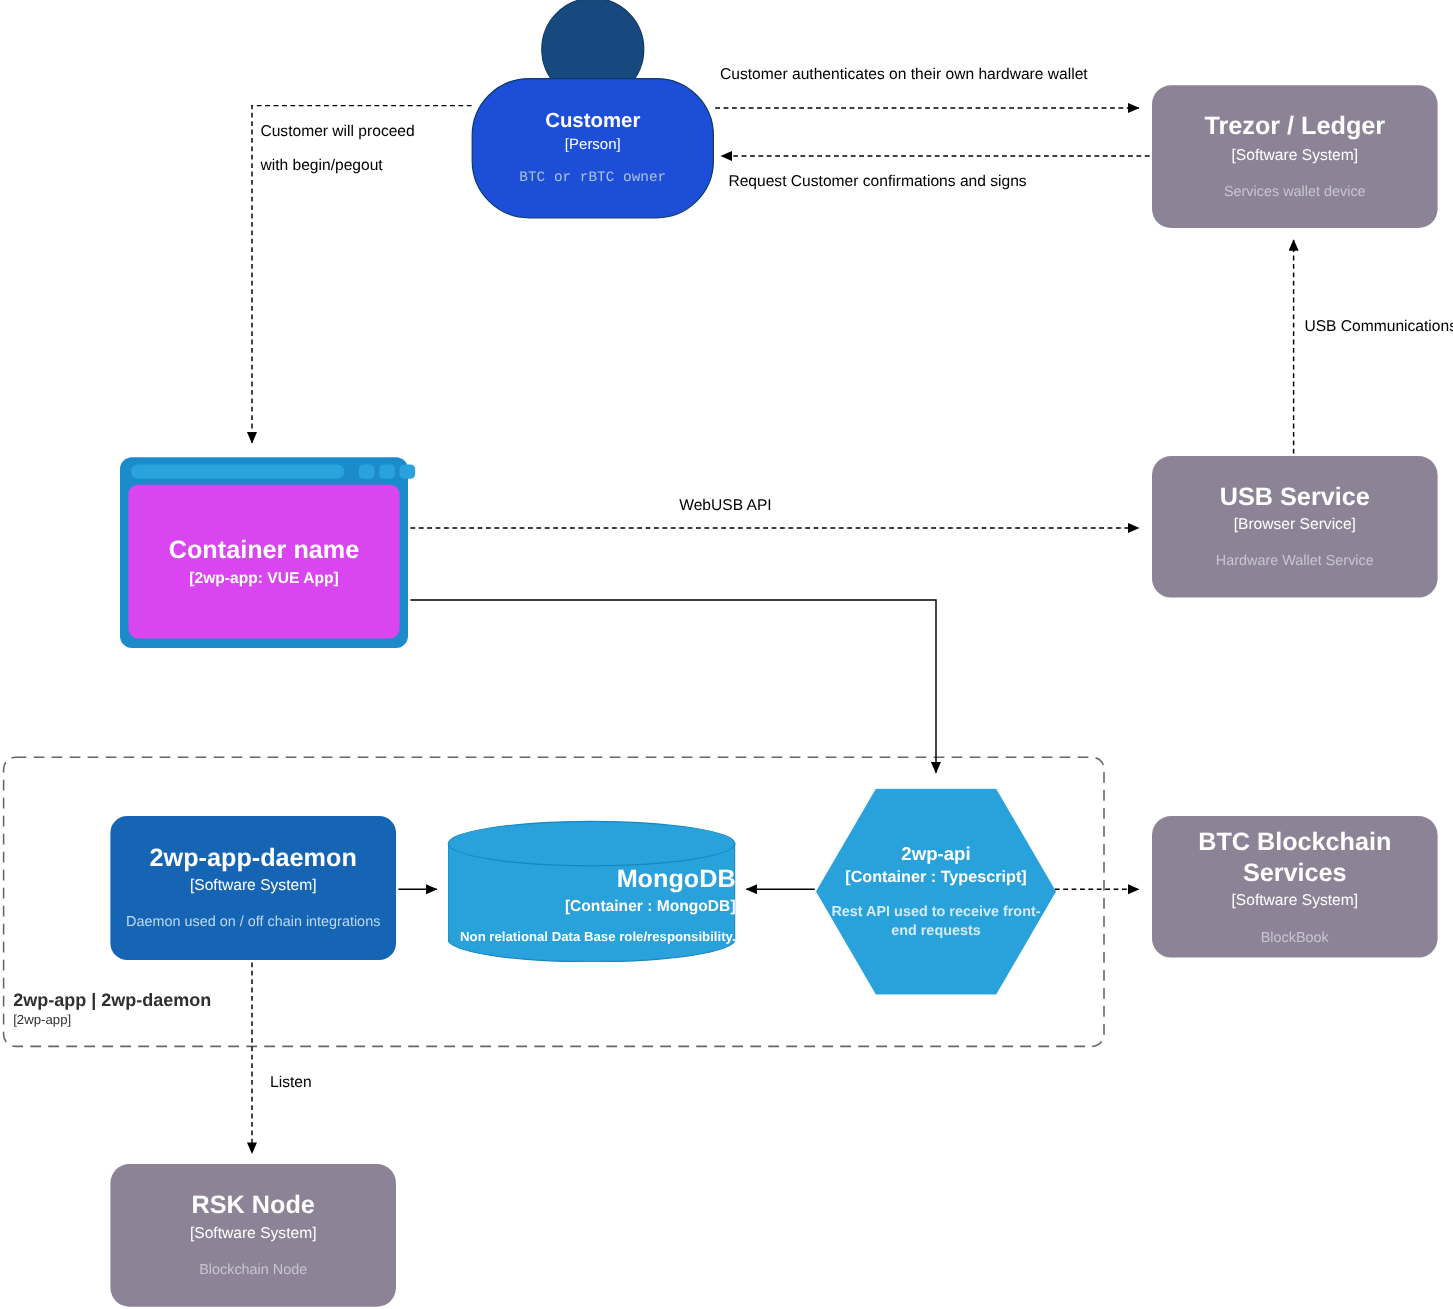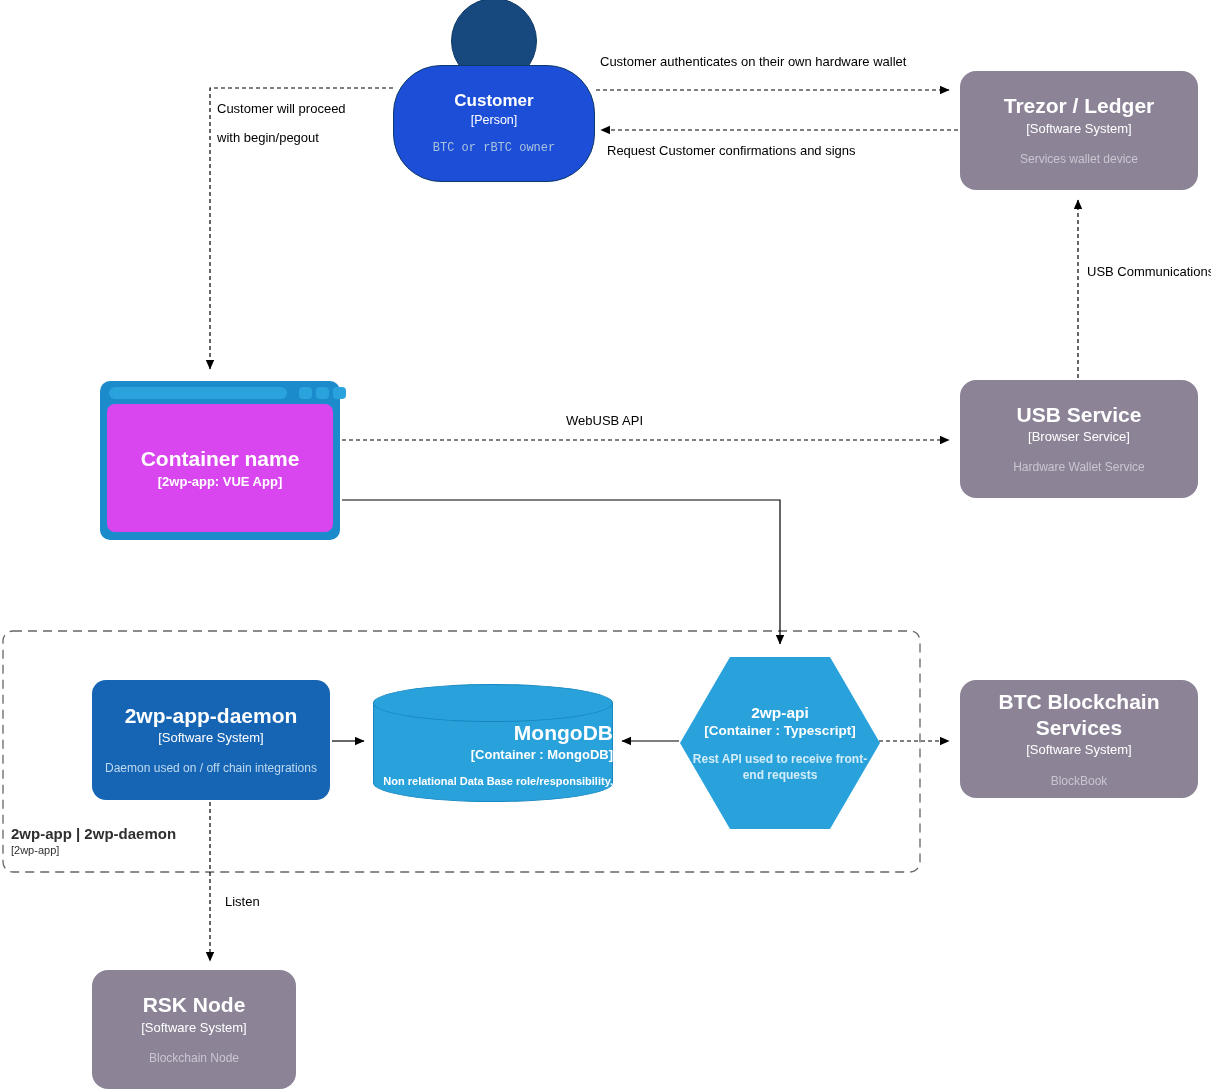--- a/index.html
+++ b/index.html
@@ -150,21 +150,21 @@
     <div class="n-sub">[Container : Typescript]</div>
     <div class="n-desc">Rest API used to receive front-end requests</div>
   </div>
 
   <div class="node gray" style="left:960px;top:680px;width:238px;height:118px;">
     <div class="n-title">BTC Blockchain Services</div>
     <div class="n-sub">[Software System]</div>
     <div class="n-desc">BlockBook</div>
   </div>
 
-  <div class="node gray" style="left:92px;top:970px;width:204px;height:119px;">
+  <div class="node gray" style="left:92px;top:970px;width:238px;height:119px;">
     <div class="n-title">RSK Node</div>
     <div class="n-sub">[Software System]</div>
     <div class="n-desc">Blockchain Node</div>
   </div>
 
   <div class="blabel">
     <div class="b-title">2wp-app | 2wp-daemon</div>
     <div class="b-sub">[2wp-app]</div>
   </div>
 

